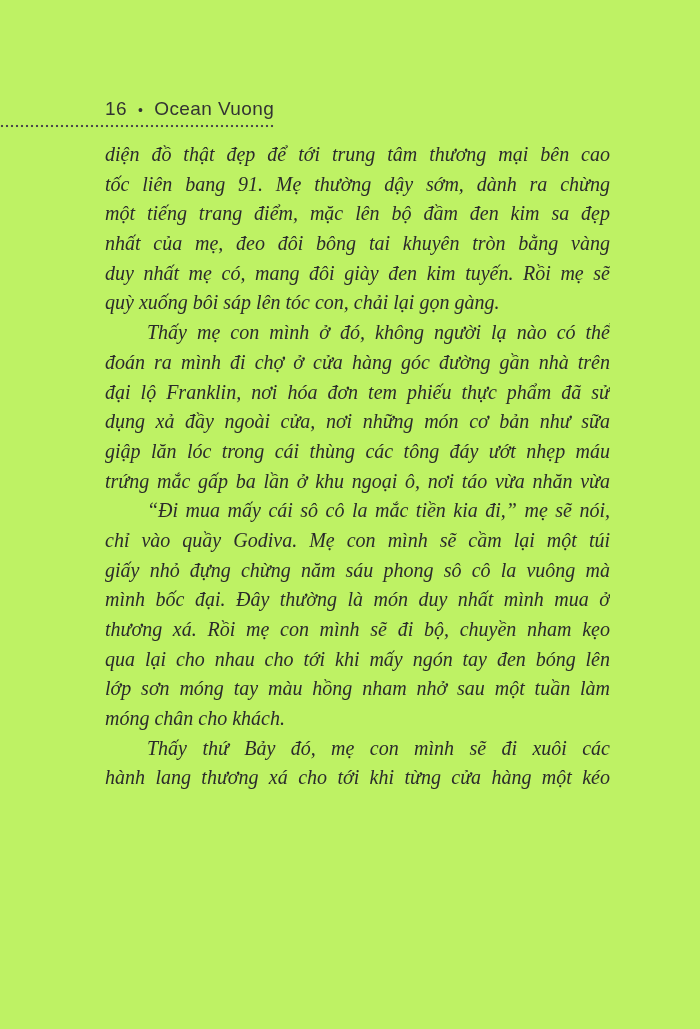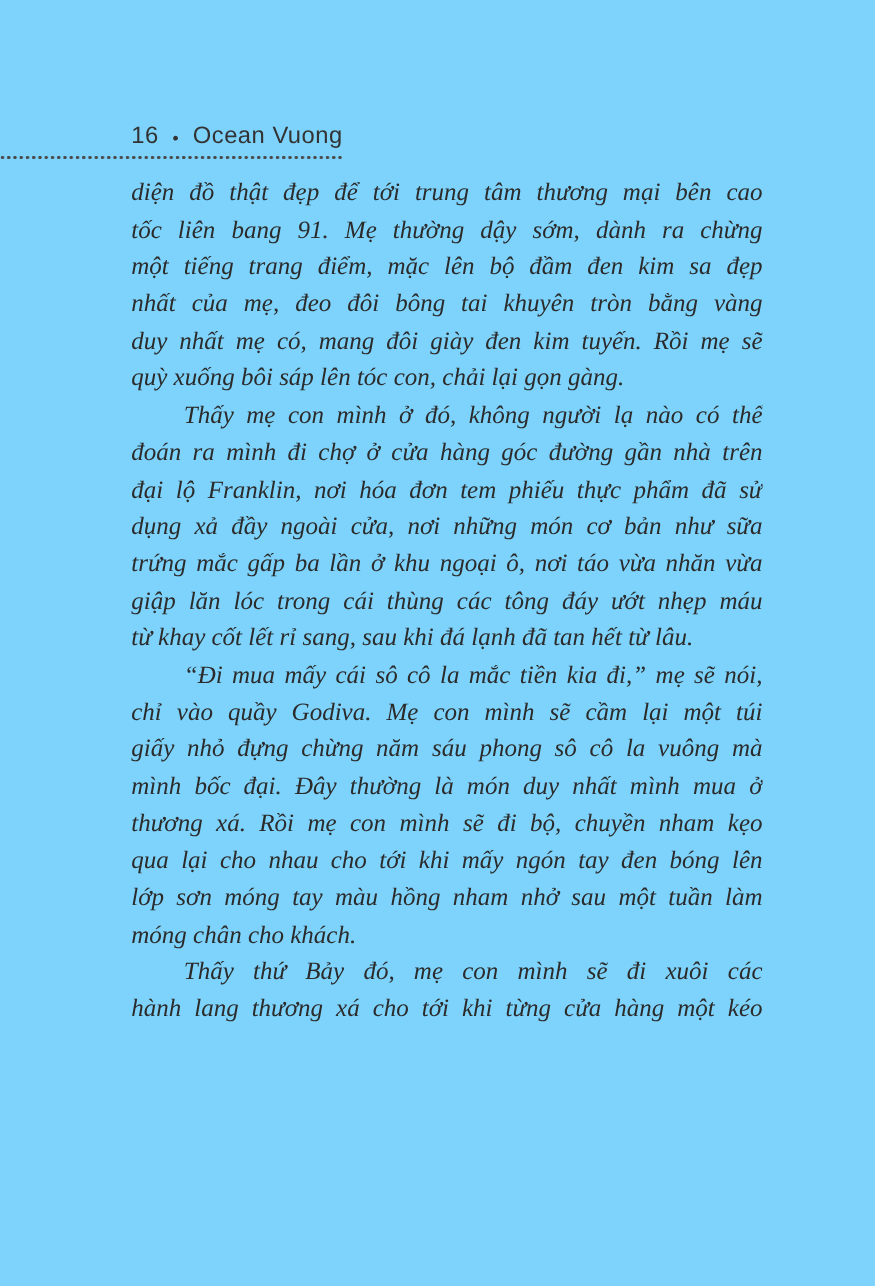--- a/index.html
+++ b/index.html
@@ -4,21 +4,21 @@
 <style>
   html, body {
     margin: 0;
     padding: 0;
     background: #ffffff;
   }
   .book-page {
     position: relative;
     width: 700px;
     height: 1029px;
-    background: #7dd3fc;
+    background: #bef264;
     overflow: hidden;
     font-family: "Liberation Serif", serif;
   }
   
   .running-header {
     position: absolute;
     left: 105px;
     top: 97px;
     display: flex;
     align-items: center;
@@ -92,23 +92,22 @@
         <div class="text-line jl">một tiếng trang điểm, mặc lên bộ đầm đen kim sa đẹp</div>
         <div class="text-line jl">nhất của mẹ, đeo đôi bông tai khuyên tròn bằng vàng</div>
         <div class="text-line jl">duy nhất mẹ có, mang đôi giày đen kim tuyến. Rồi mẹ sẽ</div>
         <div class="text-line">quỳ xuống bôi sáp lên tóc con, chải lại gọn gàng.</div>
       </div>
       <div class="paragraph">
         <div class="text-line jl ind">Thấy mẹ con mình ở đó, không người lạ nào có thể</div>
         <div class="text-line jl">đoán ra mình đi chợ ở cửa hàng góc đường gần nhà trên</div>
         <div class="text-line jl">đại lộ Franklin, nơi hóa đơn tem phiếu thực phẩm đã sử</div>
         <div class="text-line jl">dụng xả đầy ngoài cửa, nơi những món cơ bản như sữa</div>
+        <div class="text-line jl">giập lăn lóc trong cái thùng các tông đáy ướt nhẹp máu</div>
         <div class="text-line jl">trứng mắc gấp ba lần ở khu ngoại ô, nơi táo vừa nhăn vừa</div>
-        <div class="text-line jl">giập lăn lóc trong cái thùng các tông đáy ướt nhẹp máu</div>
-        <div class="text-line">từ khay cốt lết rỉ sang, sau khi đá lạnh đã tan hết từ lâu.</div>
       </div>
       <div class="paragraph">
         <div class="text-line jl ind">“Đi mua mấy cái sô cô la mắc tiền kia đi,” mẹ sẽ nói,</div>
         <div class="text-line jl">chỉ vào quầy Godiva. Mẹ con mình sẽ cầm lại một túi</div>
         <div class="text-line jl">giấy nhỏ đựng chừng năm sáu phong sô cô la vuông mà</div>
         <div class="text-line jl">mình bốc đại. Đây thường là món duy nhất mình mua ở</div>
         <div class="text-line jl">thương xá. Rồi mẹ con mình sẽ đi bộ, chuyền nham kẹo</div>
         <div class="text-line jl">qua lại cho nhau cho tới khi mấy ngón tay đen bóng lên</div>
         <div class="text-line jl">lớp sơn móng tay màu hồng nham nhở sau một tuần làm</div>
         <div class="text-line">móng chân cho khách.</div>

